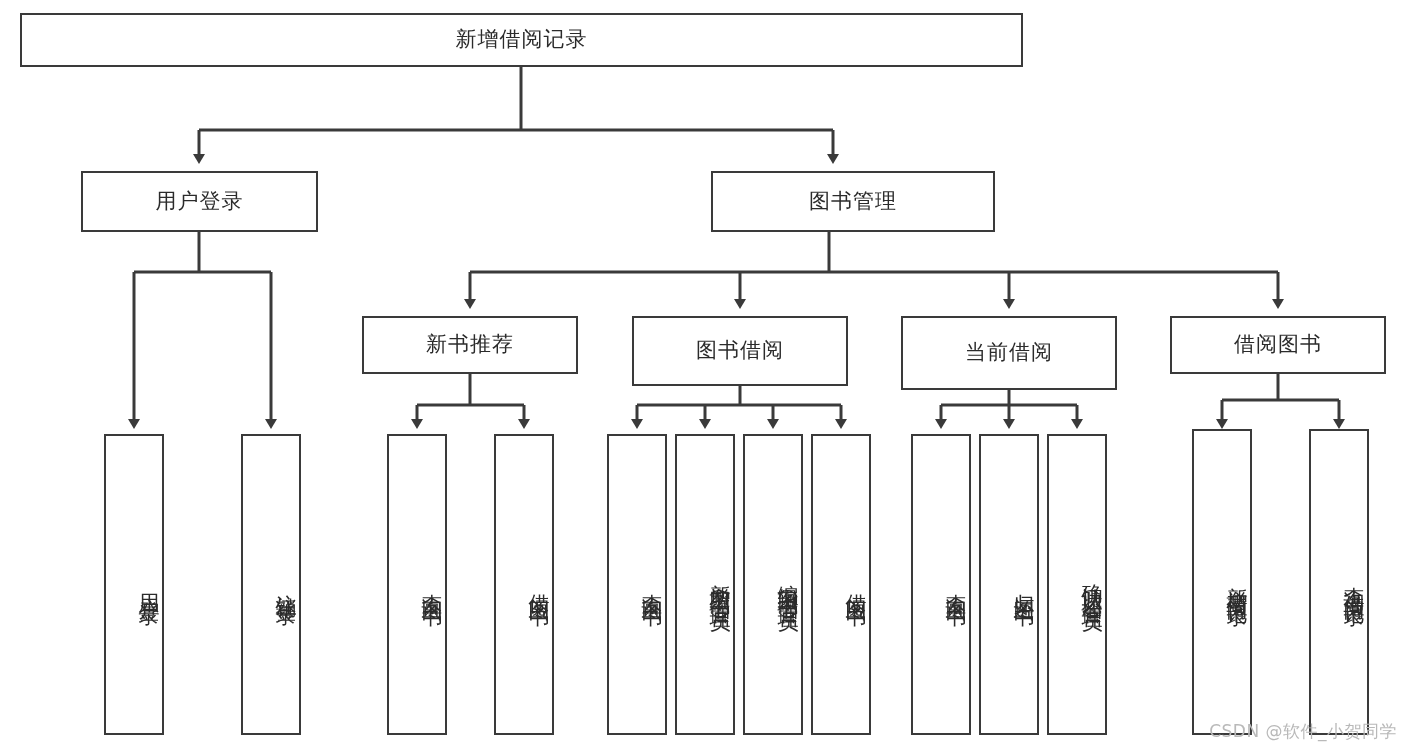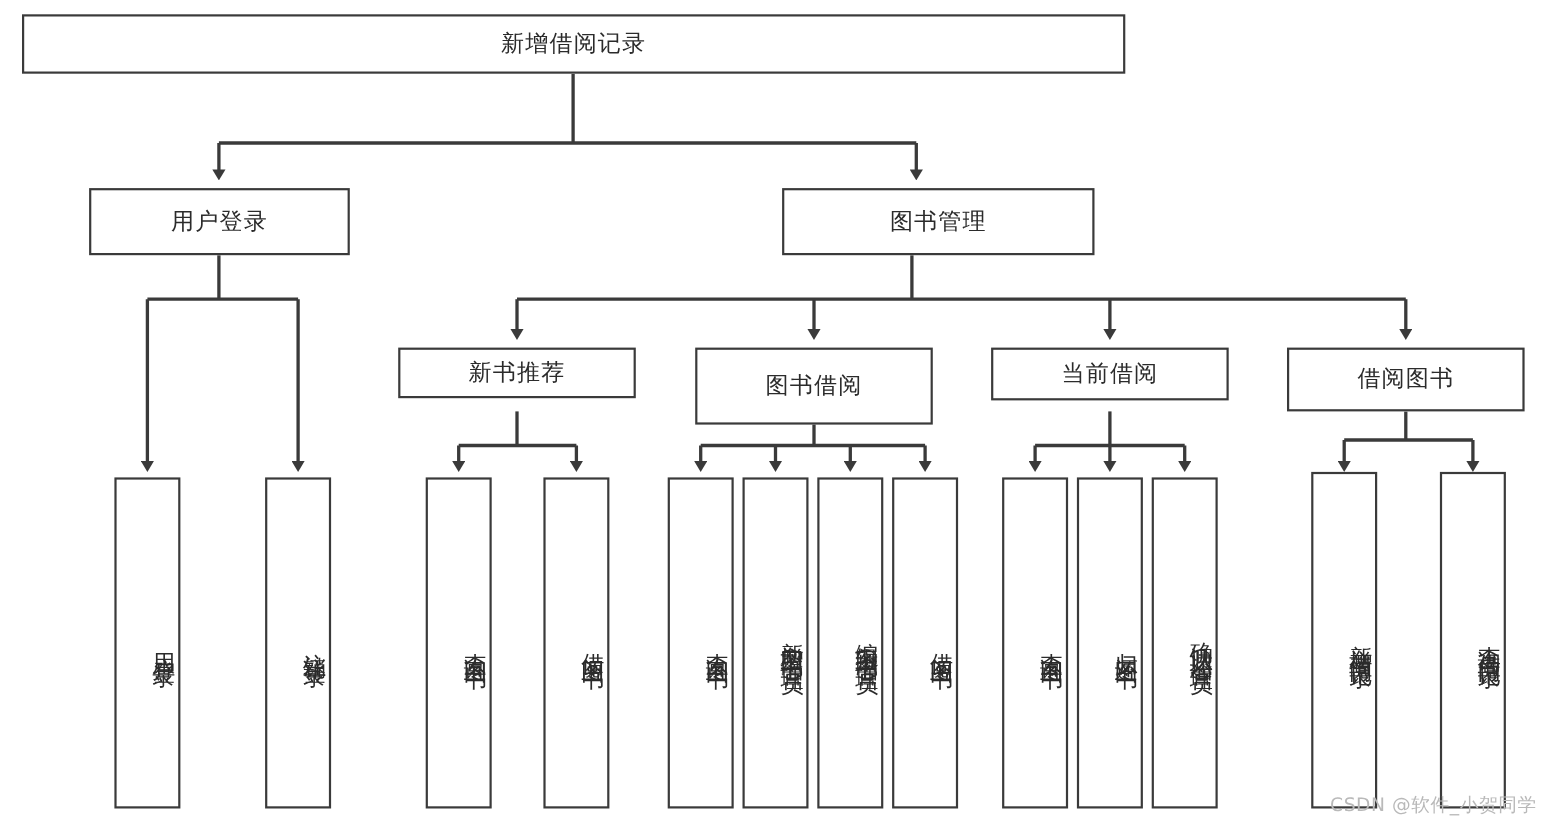--- a/index.html
+++ b/index.html
@@ -127,27 +127,27 @@
     <span>新增借阅记录</span>
   </div>
 
   <div class="node horiz" style="left:81px; top:171px; width:237px; height:61px;">
     <span>用户登录</span>
   </div>
   <div class="node horiz" style="left:711px; top:171px; width:284px; height:61px;">
     <span>图书管理</span>
   </div>
 
-  <div class="node horiz" style="left:362px; top:316px; width:216px; height:46px;">
+  <div class="node horiz" style="left:362px; top:316px; width:216px; height:58px;">
     <span>新书推荐</span>
   </div>
   <div class="node horiz" style="left:632px; top:316px; width:216px; height:70px;">
     <span>图书借阅</span>
   </div>
-  <div class="node horiz" style="left:901px; top:316px; width:216px; height:48px;">
+  <div class="node horiz" style="left:901px; top:316px; width:216px; height:74px;">
     <span>当前借阅</span>
   </div>
   <div class="node horiz" style="left:1170px; top:316px; width:216px; height:58px;">
     <span>借阅图书</span>
   </div>
 
   <div class="node vert" style="left:104px; top:434px; width:60px; height:301px;">
     <span class="vtext">用户登录</span>
   </div>
   <div class="node vert" style="left:241px; top:434px; width:60px; height:301px;">

